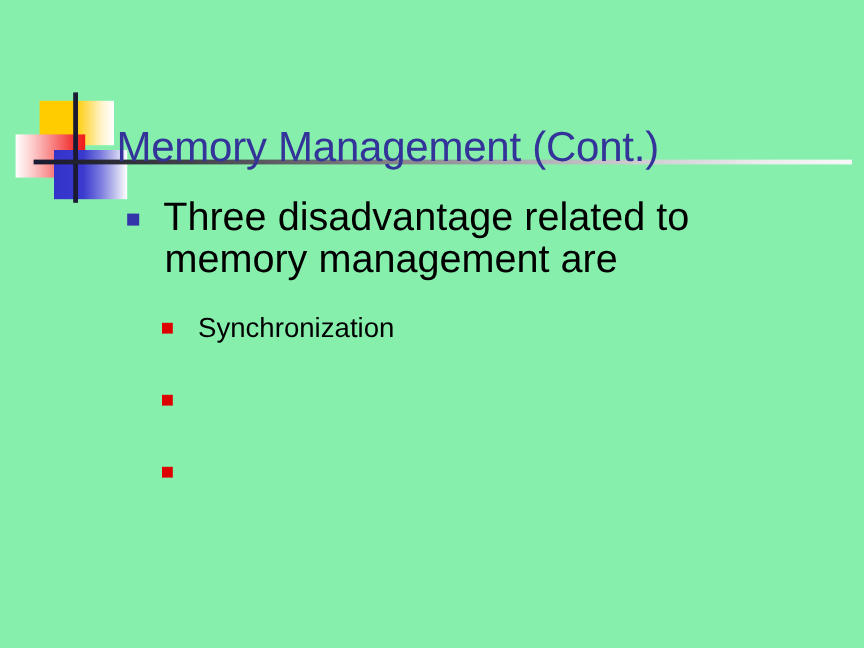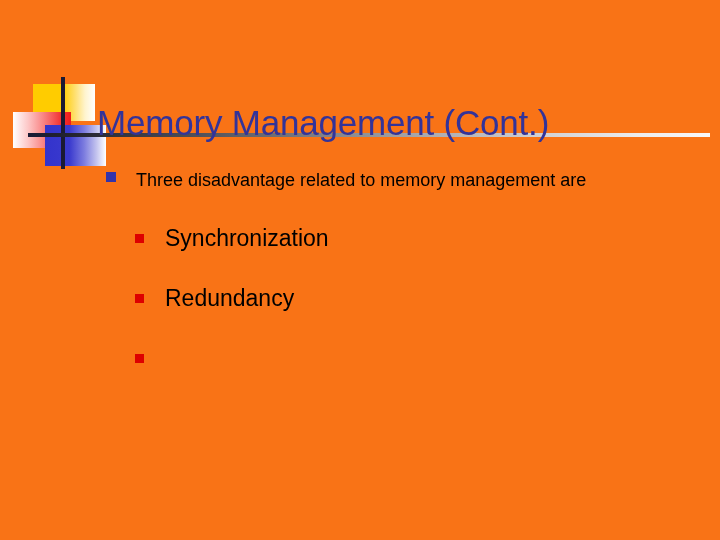--- a/index.html
+++ b/index.html
@@ -11,21 +11,21 @@
     height: 540px;
     background: #ffffff;
     font-family: "Liberation Sans", sans-serif;
     overflow: hidden;
   }
 
   #slide {
     position: relative;
     width: 720px;
     height: 540px;
-    background: #f97316;
+    background: #86efac;
   }
 
   
   #logo-graphic {
     position: absolute;
     left: 0;
     top: 0;
     width: 230px;
     height: 190px;
   }
@@ -96,21 +96,21 @@
     left: 0;
     top: 163px;
     width: 720px;
   }
 
   .bullet-l1 {
     position: relative;
     padding-left: 137px;
     padding-right: 22px;
     color: #000000;
-    font-size: 18px;
+    font-size: 33px;
     line-height: 35px;
     text-indent: -31px;
   }
 
   .marker-l1 {
     display: inline-block;
     width: 10px;
     height: 10px;
     background: #3333AA;
     vertical-align: 4px;
@@ -163,21 +163,21 @@
 
     <div class="bullet-l1">
       <span class="marker-l1"></span><span>Three disadvantage related to memory management are</span>
     </div>
 
     <ul class="sub-list">
       <li class="bullet-l2">
         <span class="marker-l2"></span><span>Synchronization</span>
       </li>
       <li class="bullet-l2">
-        <span class="marker-l2"></span><span>Redundancy</span>
+        <span class="marker-l2"></span>
       </li>
       <li class="bullet-l2">
         <span class="marker-l2"></span>
       </li>
     </ul>
 
   </div>
 
 </div>
 

